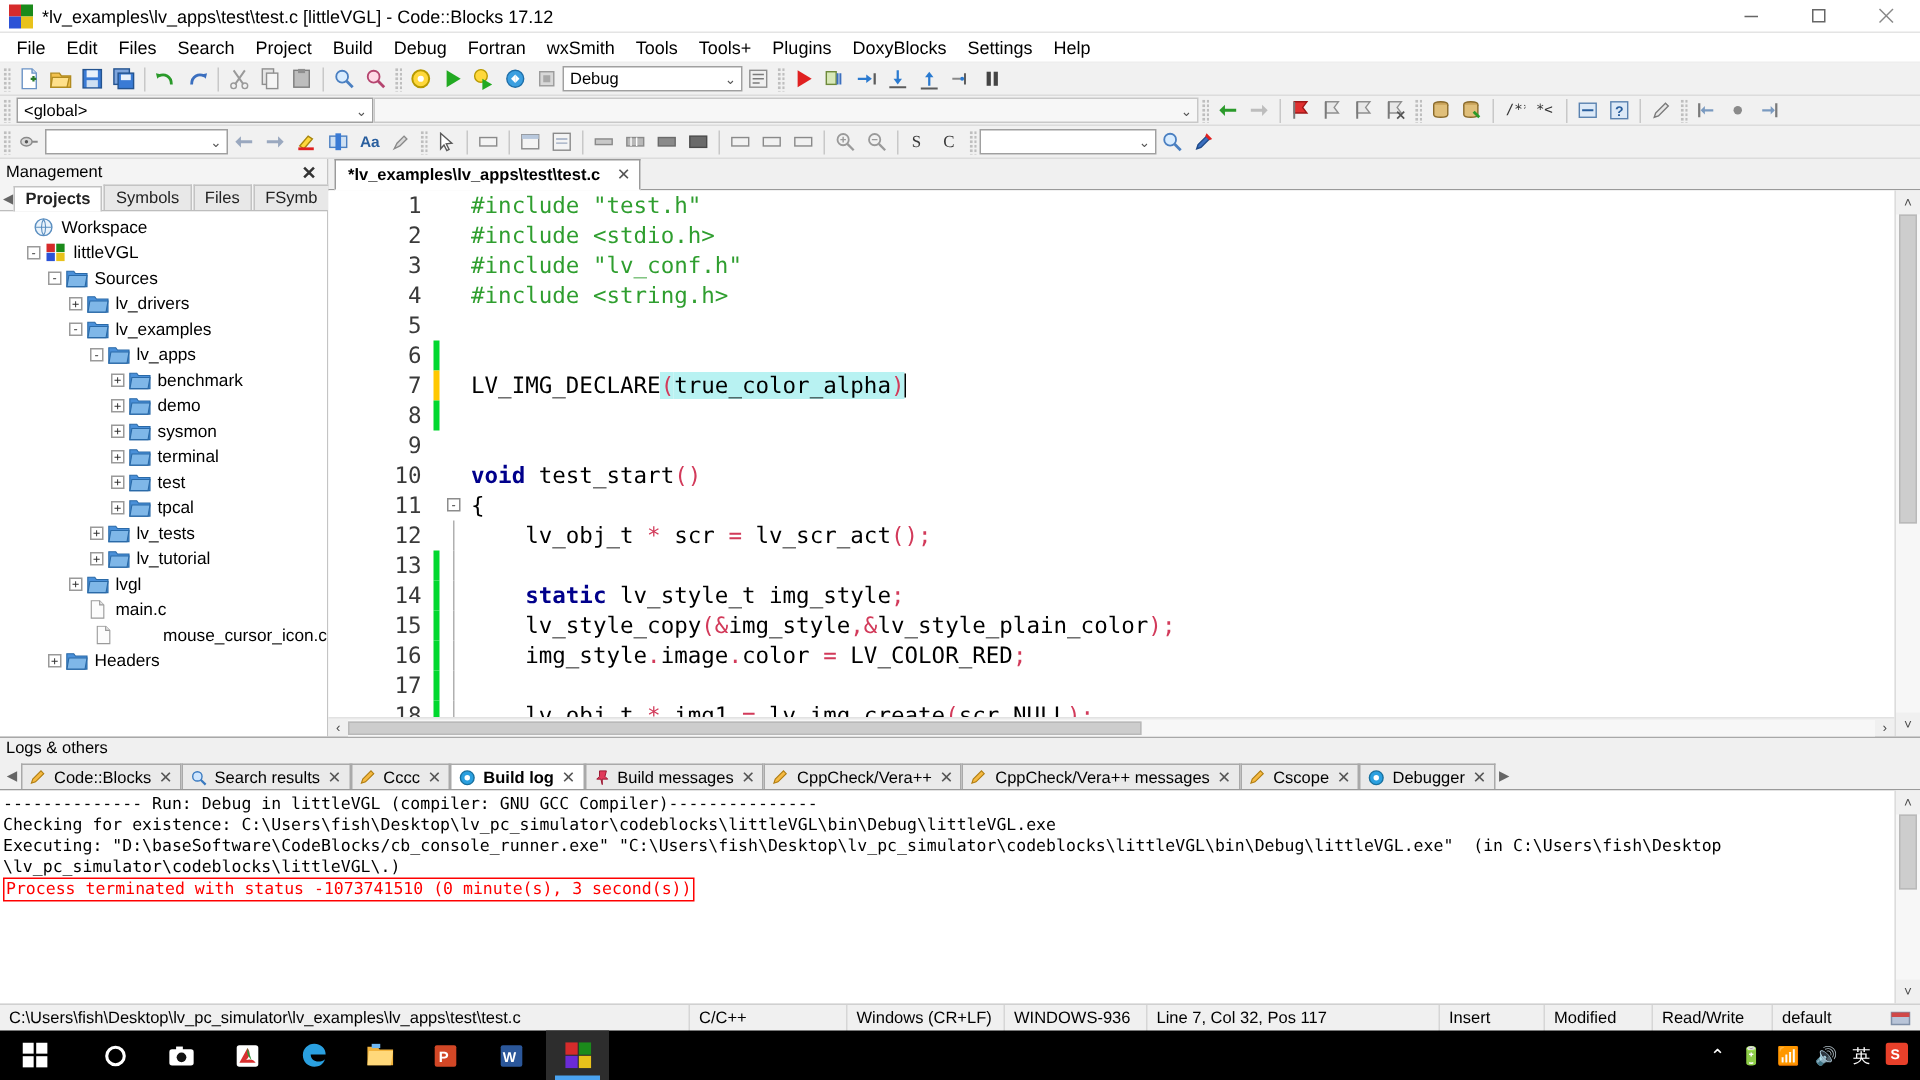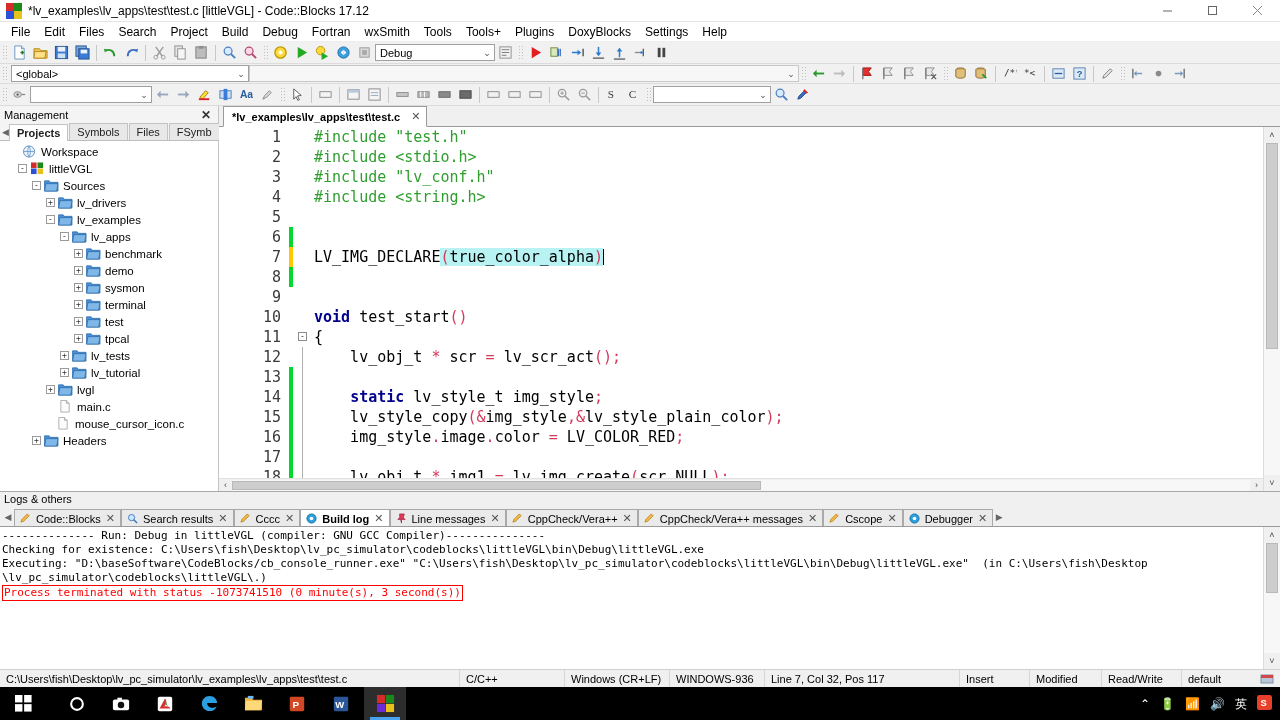--- a/index.html
+++ b/index.html
@@ -804,21 +804,21 @@
             <span class="nlabel">lvgl</span>
           </div>
           <div class="node" style="padding-left: 46px;">
             <span class="exp none"></span>
             <span class="ficon"><svg viewBox="0 0 16 14" width="15" height="13">
                 <path d="M3 0.5h6l3 3V13H3z" fill="#fcfcfc" stroke="#9a9a9a" stroke-width="0.8"></path>
                 <path d="M9 0.5v3h3" fill="#e6e6e6" stroke="#9a9a9a" stroke-width="0.8"></path>
               </svg></span>
             <span class="nlabel">main.c</span>
           </div>
-          <div class="node" style="padding-left: 44px;">
+          <div class="node" style="padding-left: 22px; justify-content: space-between;">
             <span class="exp none"></span>
             <span class="ficon"><svg viewBox="0 0 16 14" width="15" height="13">
                 <path d="M3 0.5h6l3 3V13H3z" fill="#fcfcfc" stroke="#9a9a9a" stroke-width="0.8"></path>
                 <path d="M9 0.5v3h3" fill="#e6e6e6" stroke="#9a9a9a" stroke-width="0.8"></path>
               </svg></span>
             <span class="nlabel">mouse_cursor_icon.c</span>
           </div>
           <div class="node" style="padding-left: 32px;">
             <span class="exp">+</span>
             <span class="ficon"><svg viewBox="0 0 16 14" width="15" height="13">
@@ -1014,21 +1014,21 @@
                 <circle cx="6" cy="6" r="5" fill="#2aa0e0" stroke="#17709f"></circle>
                 <circle cx="6" cy="6" r="2" fill="#fff"></circle>
               </svg></span>
             <span>Build log</span>
             <span class="x">✕</span>
           </span>
           <span class="ltab">
             <span class="tic"><svg viewBox="0 0 12 12" width="11" height="11">
                 <path d="M4 1h5l-1 4 2 2H6v4L5 7H2l2-2z" fill="#e03a5a" stroke="#9a1630" stroke-width="0.7"></path>
               </svg></span>
-            <span>Line messages</span>
+            <span>Build messages</span>
             <span class="x">✕</span>
           </span>
           <span class="ltab">
             <span class="tic"><svg viewBox="0 0 12 12" width="11" height="11">
                 <path d="M1 10l1-3 6-6 2 2-6 6z" fill="#f5b942" stroke="#b07d10" stroke-width="0.8"></path>
               </svg></span>
             <span>CppCheck/Vera++</span>
             <span class="x">✕</span>
           </span>
           <span class="ltab">

